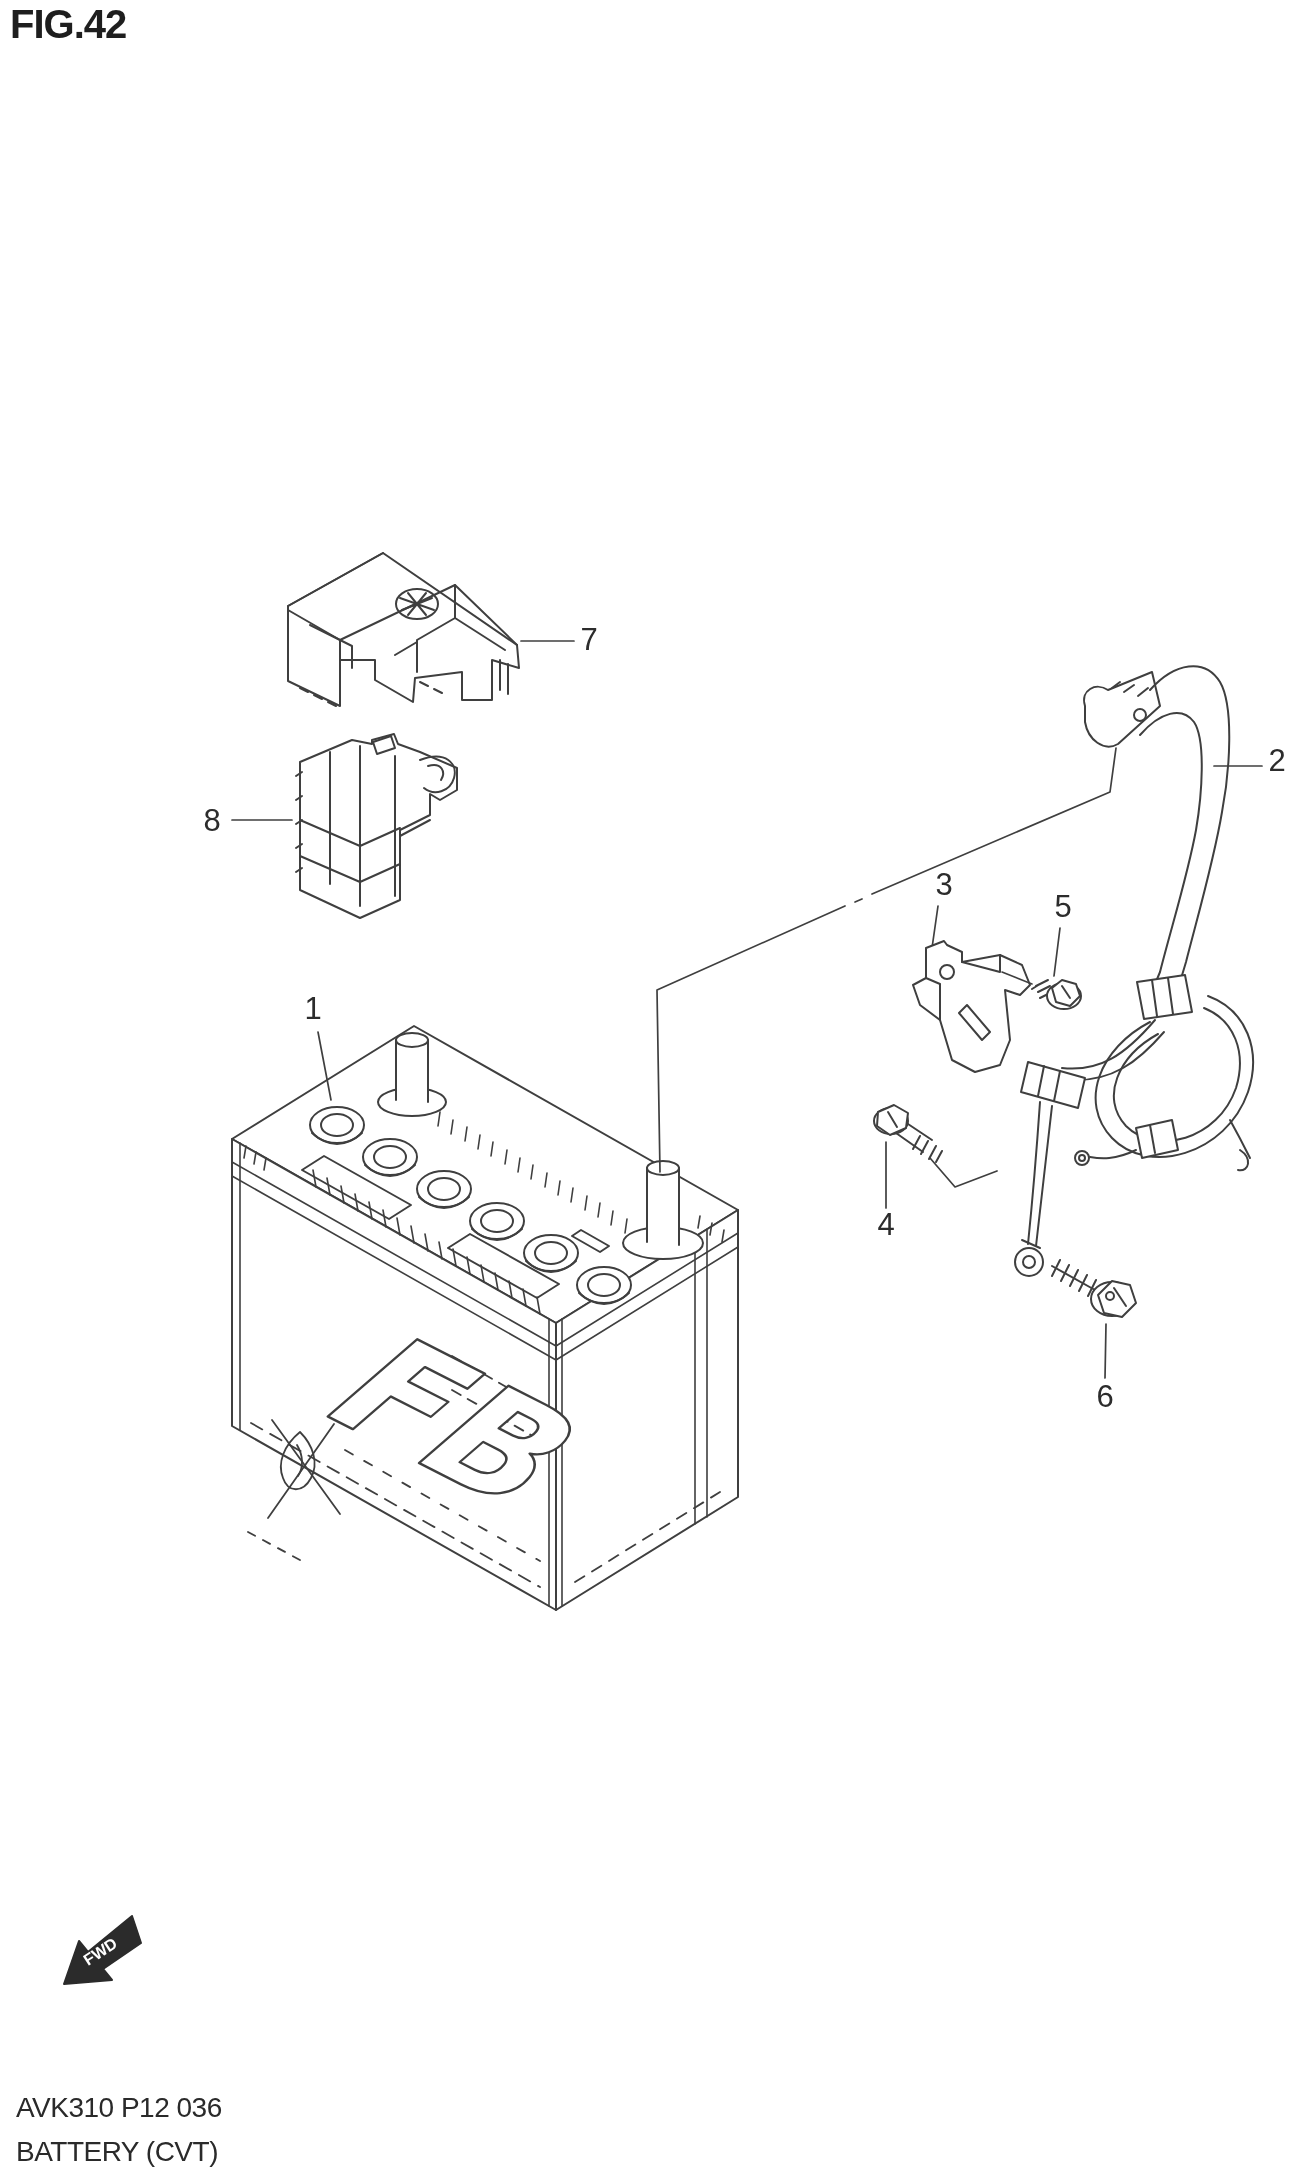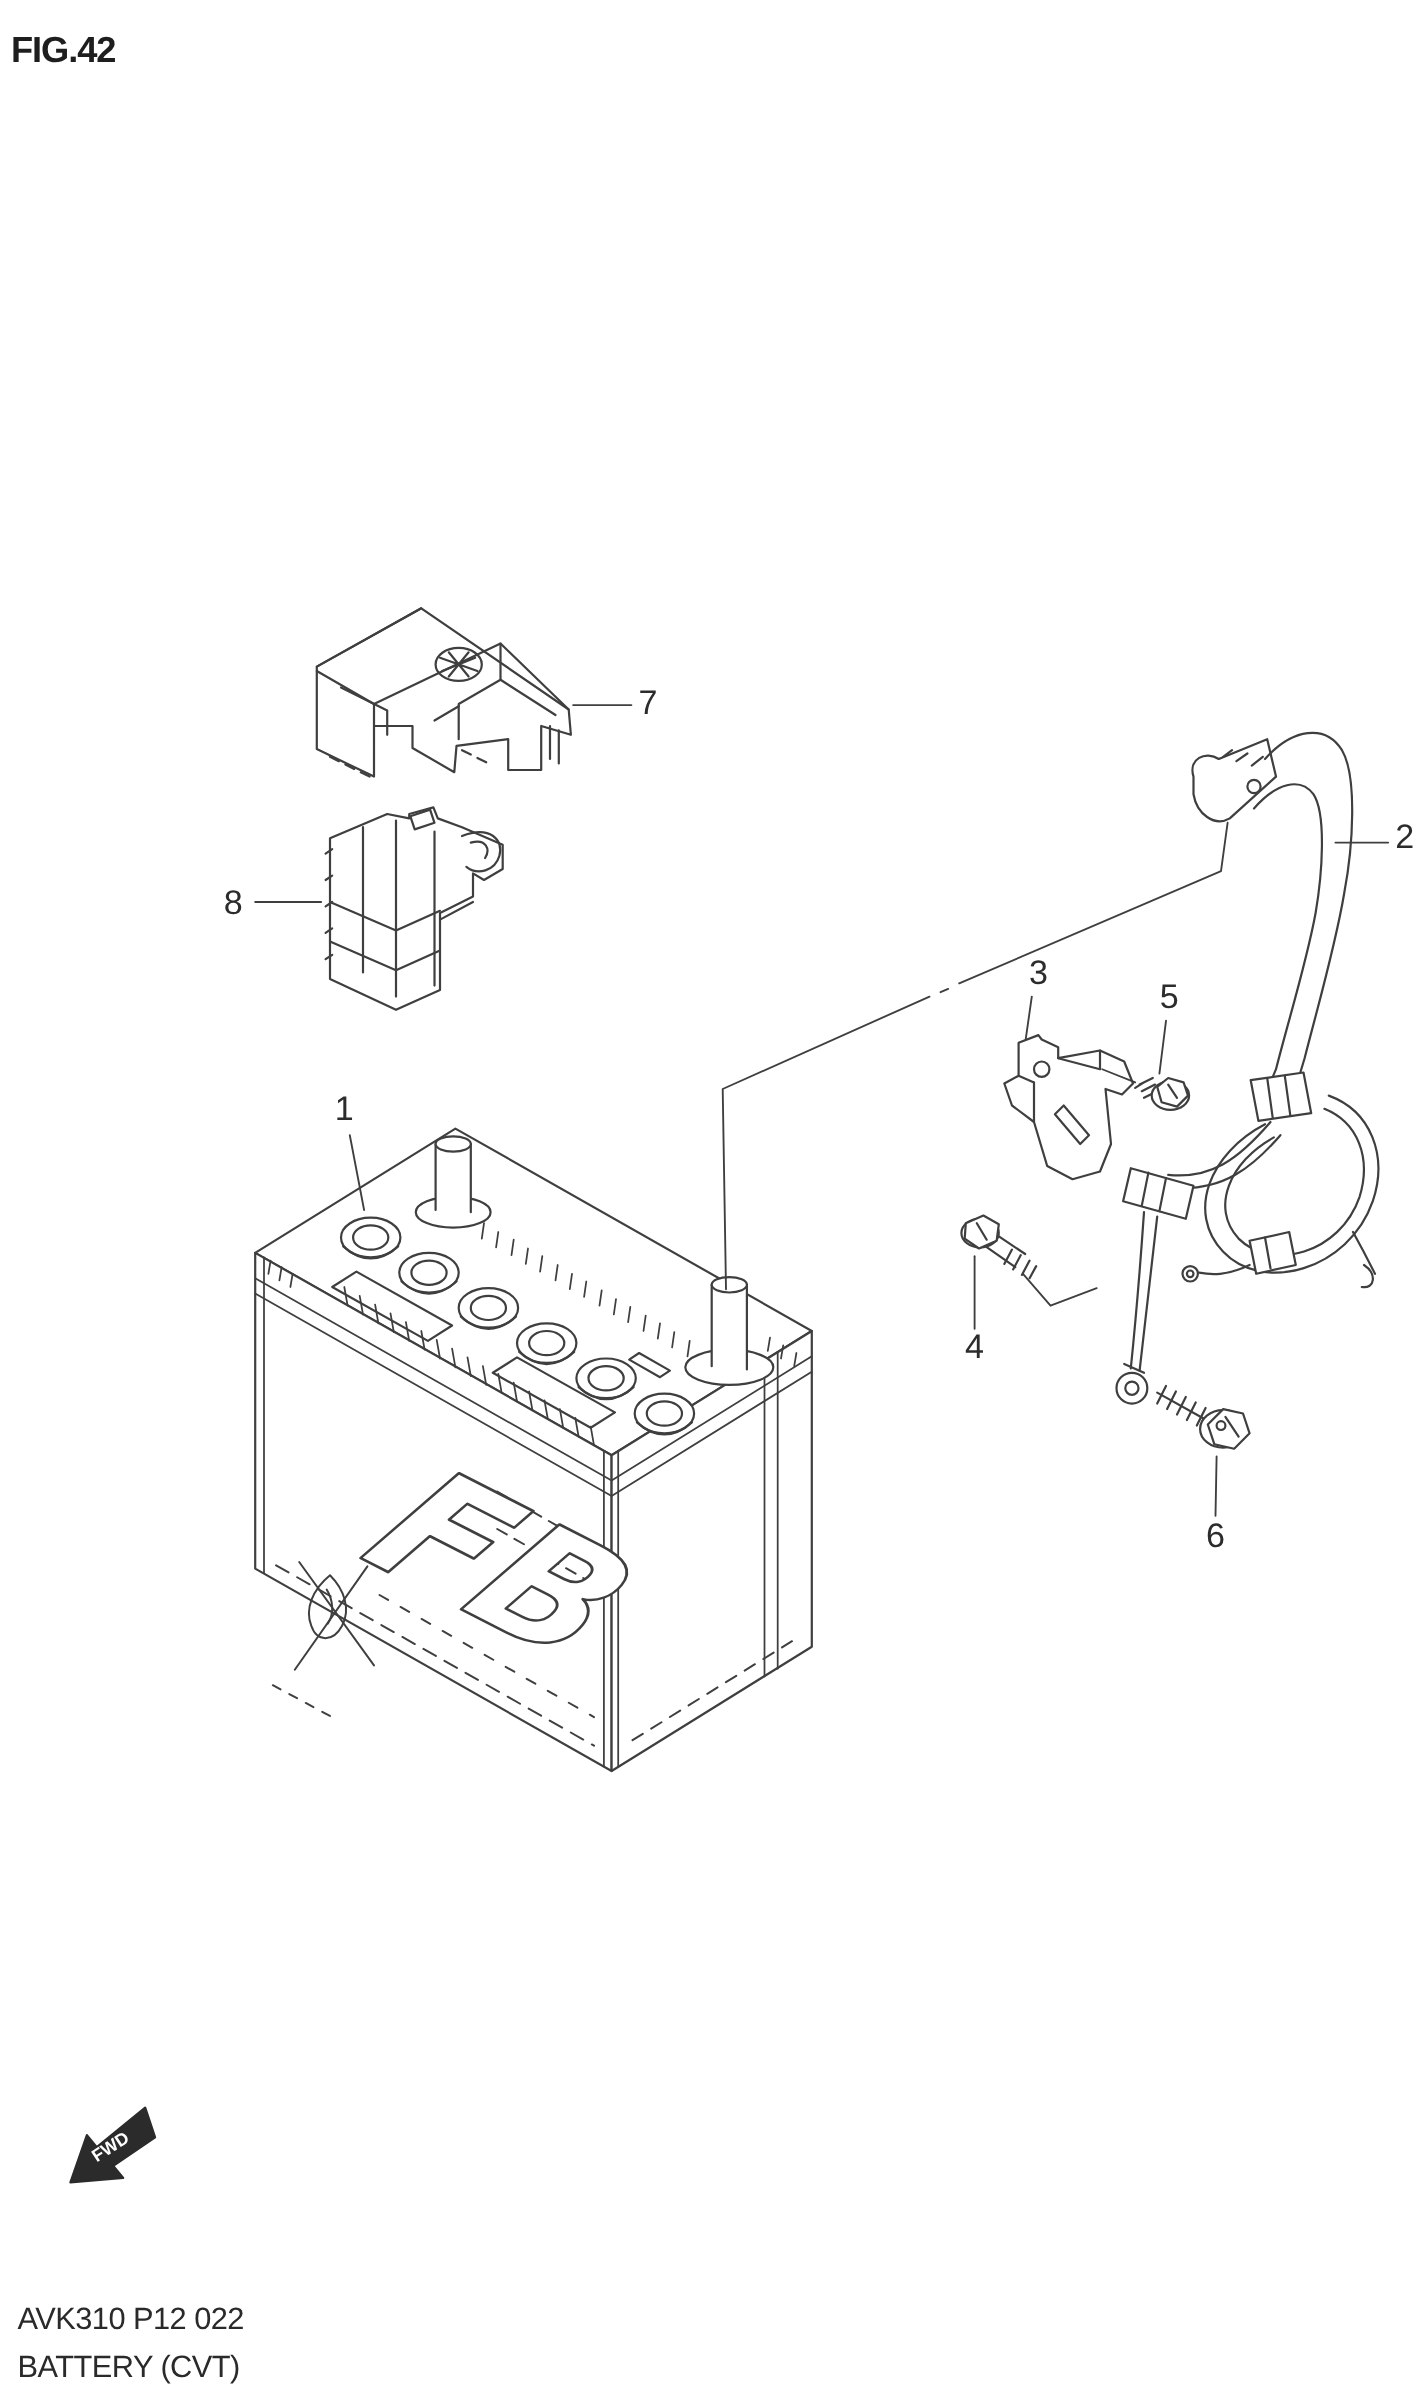--- a/index.html
+++ b/index.html
@@ -1,20 +1,20 @@
 <!DOCTYPE html>
 <html><head>
 <meta charset="utf-8">
 <style>
   html,body{margin:0;padding:0;background:#fff;}
   #page{position:relative;width:1292px;height:2178px;background:#ffffff;overflow:hidden;
         font-family:"Liberation Sans", sans-serif;color:#1f1f1f;}
   #art{position:absolute;left:0;top:0;}
-  .fig-title{position:absolute;left:10px;top:2px;font-size:33px;font-weight:bold;
-             letter-spacing:-1px;color:#1e1e1e;margin-top:24px;}
+  .fig-title{position:absolute;left:10px;top:2px;font-size:40px;font-weight:bold;
+             letter-spacing:-1px;color:#1e1e1e;}
   .callout{position:absolute;transform:translate(-50%,-50%);font-size:31px;color:#2c2c2c;
            font-weight:normal;line-height:1;}
   .footer{position:absolute;left:16px;font-size:28px;color:#2a2a2a;letter-spacing:-0.5px;}
   .footer.line1{top:2092px;}
   .footer.line2{top:2136px;text-align:right;}
   svg path, svg ellipse, svg circle, svg line, svg polygon{vector-effect:none;}
 </style>
 </head>
 <body>
 
@@ -209,15 +209,15 @@
 
   <div class="callout" style="left:313px;top:1008px;">1</div>
   <div class="callout" style="left:1277px;top:760px;">2</div>
   <div class="callout" style="left:944px;top:884px;">3</div>
   <div class="callout" style="left:886px;top:1224px;">4</div>
   <div class="callout" style="left:1063px;top:906px;">5</div>
   <div class="callout" style="left:1105px;top:1396px;">6</div>
   <div class="callout" style="left:589px;top:639px;">7</div>
   <div class="callout" style="left:212px;top:820px;">8</div>
 
-  <div class="footer line1">AVK310 P12 022</div>
+  <div class="footer line1">AVK310 P12 036</div>
   <div class="footer line2">BATTERY (CVT)</div>
 </div>
 
 </body></html>

